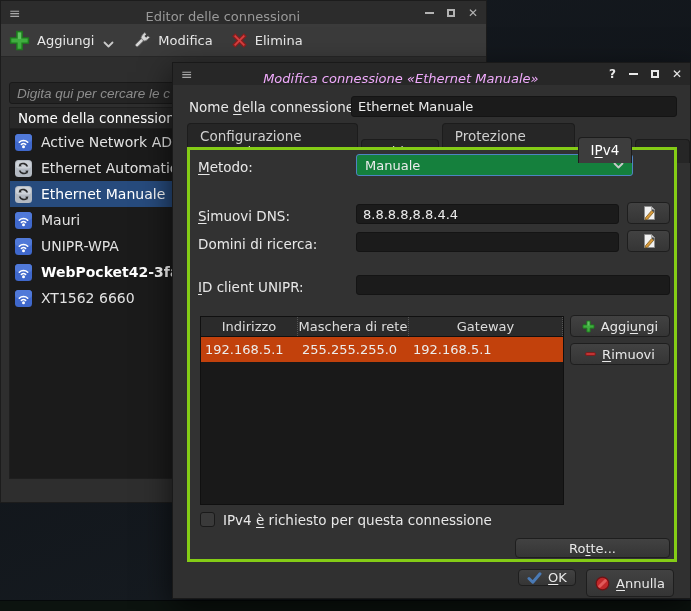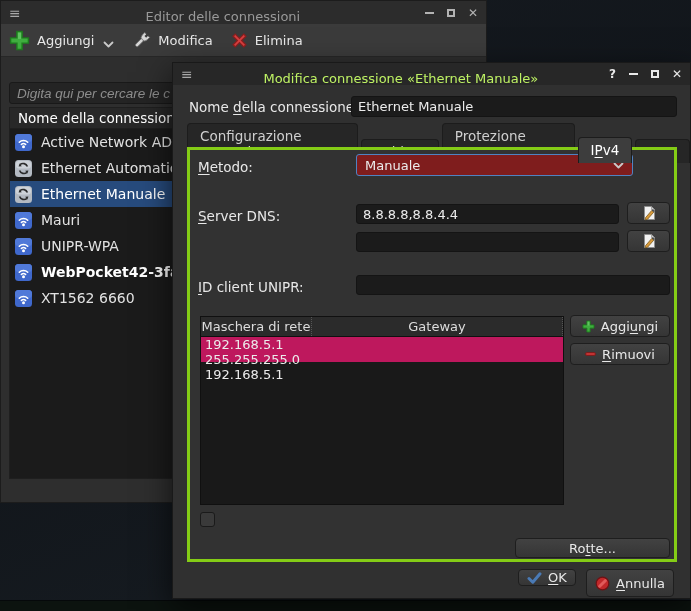--- a/index.html
+++ b/index.html
@@ -60,47 +60,47 @@
     padding-left:5px; color:#e2e2e2; font-size:14px; }
   .list-item.selected { background:#274b7d; color:#fff; }
   .list-item.bold { font-weight:bold; color:#fff; }
   .li-icon { width:17px; height:17px; flex:0 0 17px; }
 
   
   #dialog { position:absolute; left:172px; top:62px; width:519px; height:537px;
     background:#303030; z-index:2; border:1px solid #191919;
     box-shadow:0 10px 30px rgba(0,0,0,.65); }
   .dlg-titlebar { height:22px; background:#272727; color:#e8e8e8; }
-  .dlg-titlebar .tb-title { color:#bef264; }
+  .dlg-titlebar .tb-title { color:#f0abfc;font-style:italic; }
   .dlg-help { font-size:12px; font-weight:bold; }
   .dlg-name-label { position:absolute; left:16px; top:36px; font-size:13.5px;
     color:#e8e8e8; }
   .dlg-name-input { position:absolute; left:178px; top:33px; width:326px; height:21px; }
   .tabs { position:absolute; left:14px; top:60px; display:flex; gap:3px;
     align-items:flex-end; }
   .tab { padding:4px 12px 3px; background:#262626; border:1px solid #1c1c1c;
     border-bottom:none; border-radius:4px 4px 0 0; color:#cfcfcf; font-size:13.5px; }
   .tab.active { background:#3d3d3d; color:#fff; position:relative; z-index:3;
     padding-bottom:5px; }
   .panel { position:absolute; left:14px; top:84px; width:490px; height:415px;
     background:#323232; border:3px solid #84cc16; }
   .fld-label { position:absolute; left:8px; font-size:13.5px; color:#e8e8e8; }
   .method-select { position:absolute; left:166px; top:4px; width:277px; height:22px;
-    background:#7f1d1d; border:1px solid #4f83c2; border-radius:3px; color:#ececec;
+    background:#15803d; border:1px solid #4f83c2; border-radius:3px; color:#ececec;
     font-size:13px; display:flex; align-items:center; justify-content:space-between;
     padding:4px 8px; }
   .small-input { position:absolute; height:20px; }
   .edit-btn { position:absolute; width:43px; height:22px; }
   .addr-table { position:absolute; left:10px; top:166px; width:364px; height:189px;
     background:#191919; border:1px solid #101010; }
   .tbl-head { display:flex; height:20px; background:#2b2b2b;
     border-bottom:1px solid #101010; }
   .tbl-head .cell { font-size:13px; color:#dcdcdc; display:flex; align-items:center;
     justify-content:center; border-right:1px dotted #555; }
-  .tbl-row { display:flex; height:25px; background:#be185d;flex-direction:column; }
+  .tbl-row { display:flex; height:25px; background:#c2410c; }
   .tbl-row .cell { font-size:13px; color:#ececec; display:flex; align-items:center;
     padding-left:4px; }
   .c1 { width:97px; } .c2 { width:111px; } .c3 { flex:1; }
   .side-btn { position:absolute; left:380px; width:100px; height:22px; }
   .checkbox { position:absolute; left:10px; top:362px; width:15px; height:15px;
     background:#3a3a3a; border:1px solid #1a1a1a; border-radius:3px; }
   .chk-label { position:absolute; left:33px; top:362px; font-size:13.5px; color:#e8e8e8; }
   .routes-btn { position:absolute; left:325px; top:388px; width:155px; height:20px; }
   .ok-btn { position:absolute; left:345px; top:506px; width:58px; height:17px; }
   .cancel-btn { position:absolute; left:413px; top:506px; width:88px; height:28px; }
@@ -275,40 +275,42 @@
 
     <div class="panel">
       <div class="fld-label" style="top:9px"><span class="mn">M</span><span>etodo:</span></div>
       <div class="method-select">
         <span>Manuale</span>
         <svg width="11" height="7" viewBox="0 0 11 7">
             <use href="#ic-chevron"></use>
           </svg>
       </div>
 
-      <div class="fld-label" style="top:58px"><span class="mn">S</span><span>erver DNS:</span></div>
+      <div class="fld-label" style="top:58px"><span class="mn">S</span><span>imuovi DNS:</span></div>
       <div class="entry small-input" style="left:166px; top:54px; width:263px">8.8.8.8,8.8.4.4</div>
       <div class="btn edit-btn" style="left:437px; top:52px">
         <svg width="16" height="16" viewBox="0 0 16 16">
             <use href="#ic-pencil-doc"></use>
           </svg>
       </div>
 
+      <div class="fld-label" style="top:86px">Domini di ricerca:</div>
       <div class="entry small-input" style="left:166px; top:82px; width:263px"></div>
       <div class="btn edit-btn" style="left:437px; top:80px">
         <svg width="16" height="16" viewBox="0 0 16 16">
             <use href="#ic-pencil-doc"></use>
           </svg>
       </div>
 
       <div class="fld-label" style="top:129px"><span class="mn">I</span><span>D client UNIPR:</span></div>
       <div class="entry small-input" style="left:166px; top:125px; width:314px"></div>
 
       <div class="addr-table">
         <div class="tbl-head">
+          <span class="cell c1">Indirizzo</span>
           <span class="cell c2">Maschera di rete</span>
           <span class="cell c3">Gateway</span>
         </div>
         <div class="tbl-row">
           <span class="cell c1">192.168.5.1</span>
           <span class="cell c2">255.255.255.0</span>
           <span class="cell c3">192.168.5.1</span>
         </div>
       </div>
 
@@ -317,20 +319,21 @@
             <use href="#ic-plus"></use>
           </svg>
         <span><span>Aggi</span><span class="mn">u</span><span>ngi</span></span>
       </div>
       <div class="btn side-btn" style="top:193px">
         <span class="minus-bar"></span>
         <span><span class="mn">R</span><span>imuovi</span></span>
       </div>
 
       <span class="checkbox"></span>
+      <span class="chk-label"><span>IPv4 </span><span class="mn">è</span><span> richiesto per questa connessione</span></span>
 
       <div class="btn routes-btn">
         <span><span>Ro</span><span class="mn">t</span><span>te...</span></span>
       </div>
     </div>
 
     <div class="btn ok-btn">
       <svg width="15" height="14" viewBox="0 0 15 14">
           <use href="#ic-check"></use>
         </svg>

